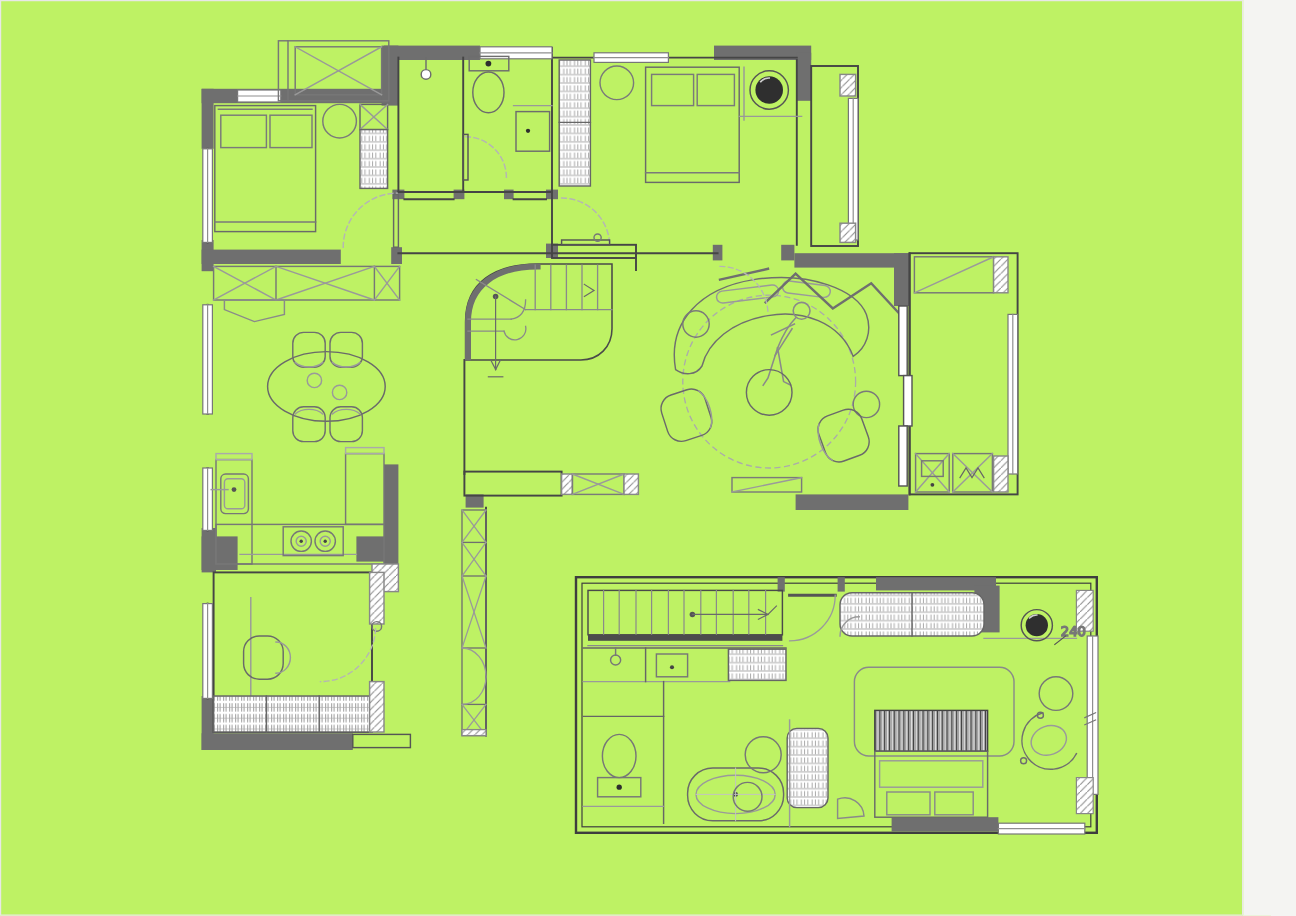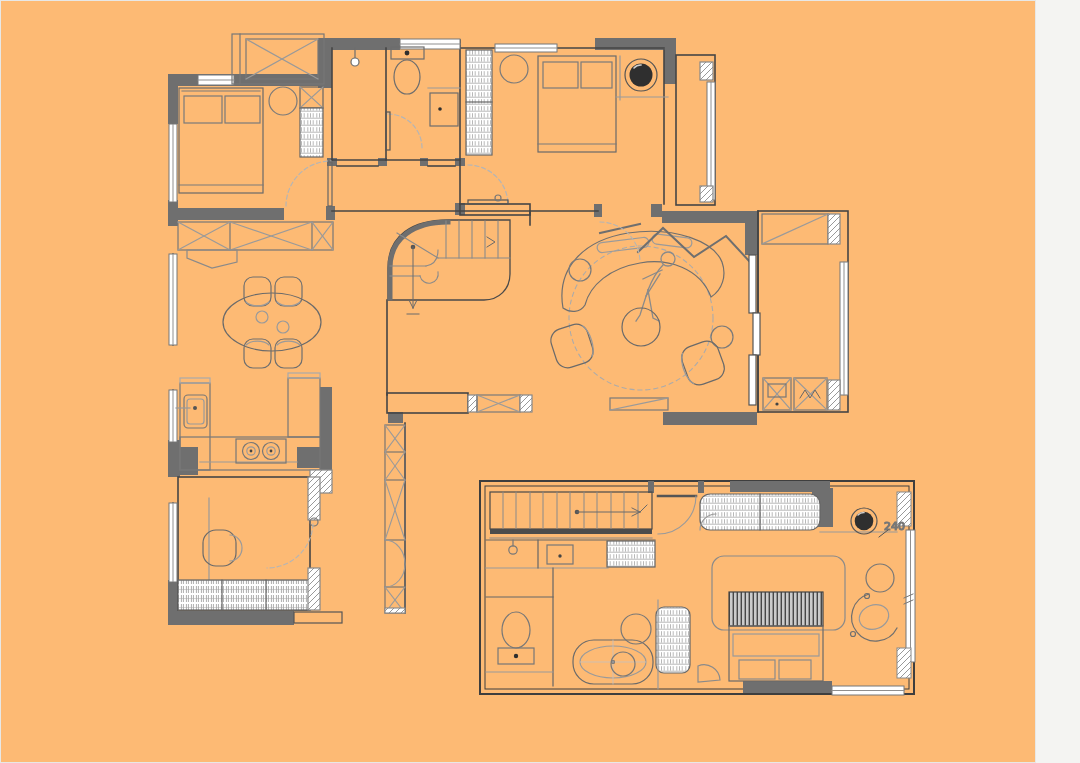--- a/index.html
+++ b/index.html
@@ -1,16 +1,16 @@
 <!DOCTYPE html>
 <html><head>
 <meta charset="utf-8">
 <style>
   html,body{margin:0;padding:0;background:#f4f4f2;}
-  .page{width:1036px;height:763px;background:#fdba74;position:relative;overflow:hidden;
+  .page{width:1036px;height:763px;background:#bef264;position:relative;overflow:hidden;
         font-family:"DejaVu Sans", sans-serif;box-shadow:inset 0 0 0 1px #e8e8e6;}
   svg{display:block}
   text{font-family:"DejaVu Sans", sans-serif;}
 </style>
 </head>
 <body>
 
 <div class="page">
 <svg width="1080" height="763" viewBox="0 0 1080 763">
   <defs>

